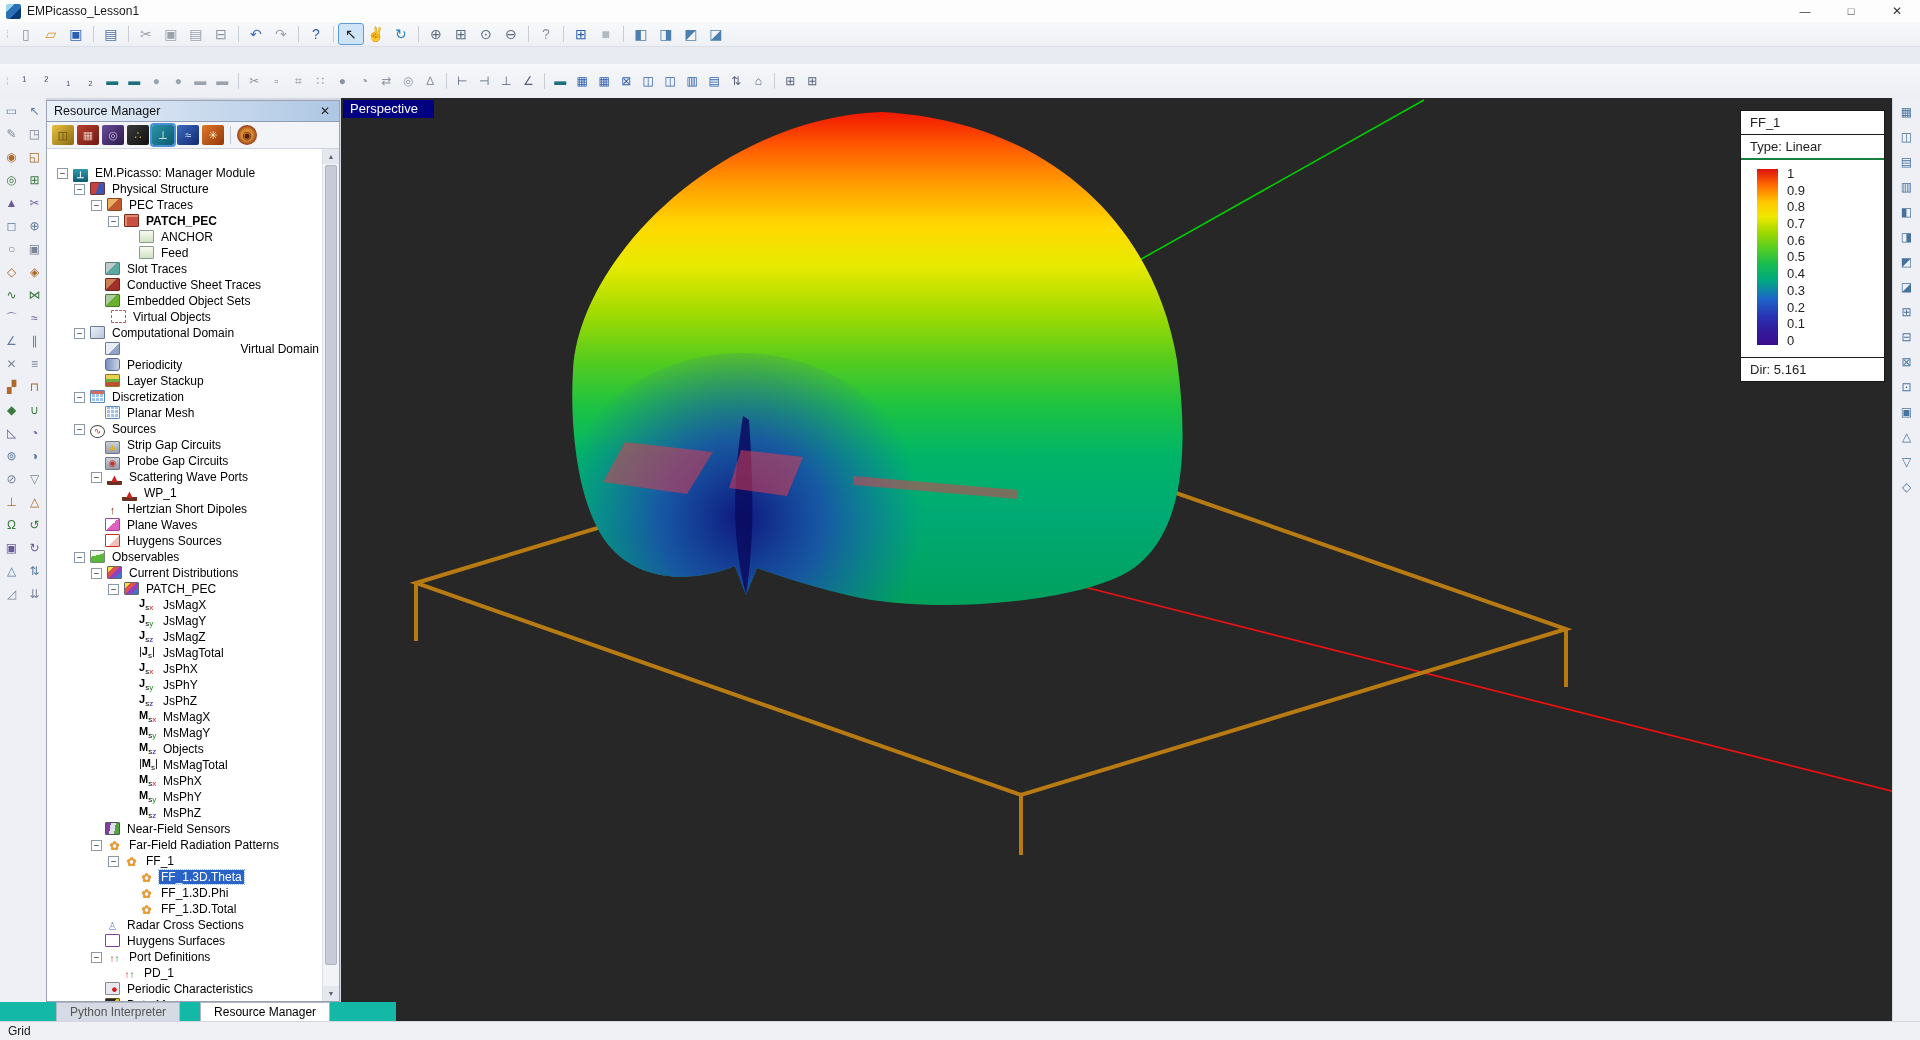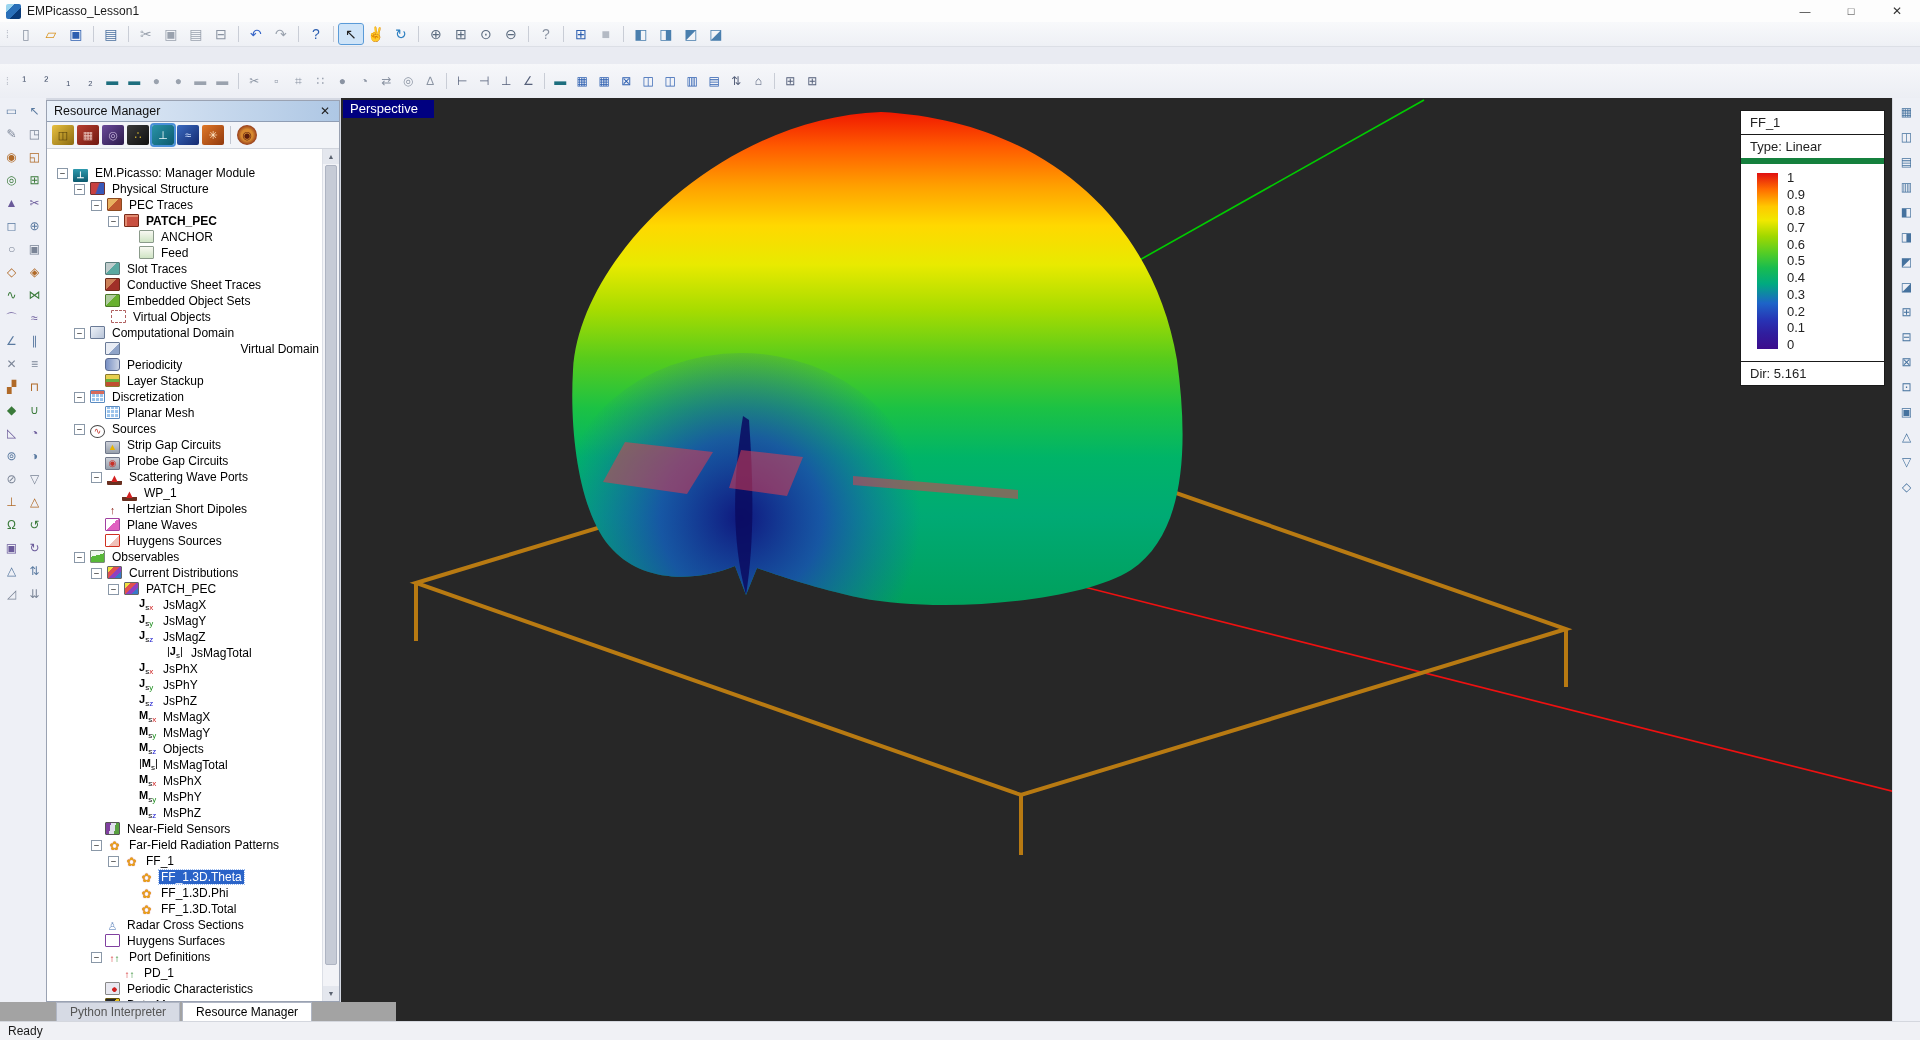--- a/index.html
+++ b/index.html
@@ -83,35 +83,35 @@
   .tree-label.b{font-weight:bold;}
   .tree-label.sel{background:#2a63c8;color:#fff;outline:1px dotted #9cbcf0;}
 
   .rm-scroll{position:absolute;right:0;top:0;bottom:0;width:16px;background:#f2f3f7;
     border-left:1px solid #dcdfe6;}
   .sb-btn{height:15px;text-align:center;font-size:7px;line-height:15px;color:#5a6270;background:#e4e7ee;}
   .sb-thumb{position:absolute;top:16px;bottom:36px;left:2px;right:2px;background:#c6cbd6;
     border:1px solid #aeb4c2;border-radius:2px;}
   .sb-down{position:absolute;bottom:0;left:0;right:0;}
 
-  .rm-tabs{position:absolute;left:0;top:904px;width:340px;height:20px;background:#a3a3a3;
-    display:flex;align-items:flex-end;padding-left:56px;gap:2px;font-size:12px;}
+  .rm-tabs{position:absolute;left:0;top:904px;width:340px;height:20px;background:#14b8a6;
+    display:flex;align-items:flex-end;padding-left:56px;gap:20px;font-size:12px;}
   .tab{padding:2px 13px 3px;border:1px solid #b0b6c4;border-bottom:none;background:#d6dae4;color:#555;}
   .tab.active{background:#fff;color:#000;}
 
   
   .viewport{position:absolute;left:341px;top:0;right:27px;bottom:0;background:#272727;overflow:hidden;}
   .viewport svg{position:absolute;inset:0;}
   .vp-label{position:absolute;left:2px;top:2px;background:#000080;color:#fff;
     font-size:13px;padding:1px 16px 2px 7px;}
 
   .legend{position:absolute;left:1399px;top:12px;width:143px;background:#fff;
     border:1px solid #1a1a1a;font-size:13px;color:#222;}
   .legend-title{padding:4px 9px;border-bottom:1px solid #1a1a1a;}
-  .legend-type{padding:4px 9px;border-bottom:6px solid #15803d;}
+  .legend-type{padding:4px 9px;border-bottom:2px solid #15803d;}
   .legend-body{padding:9px 6px 9px 16px;display:flex;gap:9px;border-bottom:1px solid #1a1a1a;}
   .legend-bar{width:21px;height:176px;flex:none;
     background:linear-gradient(#e01010 0%,#ff6a00 9%,#ffc800 19%,#f0e800 27%,#a0d800 36%,
       #50cc28 46%,#18bc50 54%,#00aa80 63%,#1e64c8 74%,#2832b4 84%,#301e9e 91%,#3c0c8c 100%);}
   .legend-ticks{display:flex;flex-direction:column;justify-content:space-between;
     height:182px;margin-top:-3px;}
   .legend-dir{padding:4px 9px;}
 
   
   .statusbar{position:absolute;bottom:0;left:0;right:0;height:18px;background:#f0f1f5;
@@ -413,21 +413,21 @@
             <span class="tree-label">JsMagX</span>
           </div>
           <div class="tree-row" style="padding-left: 92px;">
             <span><span class="jm"><b>J</b><sub>s</sub><sub style="color:#188a18">y</sub></span></span>
             <span class="tree-label">JsMagY</span>
           </div>
           <div class="tree-row" style="padding-left: 92px;">
             <span><span class="jm"><b>J</b><sub>s</sub><sub style="color:#1818cc">z</sub></span></span>
             <span class="tree-label">JsMagZ</span>
           </div>
-          <div class="tree-row" style="padding-left: 92px; margin-left: 28px;">
+          <div class="tree-row" style="padding-left: 92px;">
             <span><span class="jm">|<b>J</b><sub>s</sub>|</span></span>
             <span class="tree-label">JsMagTotal</span>
           </div>
           <div class="tree-row" style="padding-left: 92px;">
             <span><span class="jm"><b>J</b><sub>s</sub><sub style="color:#cc1818">x</sub></span></span>
             <span class="tree-label">JsPhX</span>
           </div>
           <div class="tree-row" style="padding-left: 92px;">
             <span><span class="jm"><b>J</b><sub>s</sub><sub style="color:#188a18">y</sub></span></span>
             <span class="tree-label">JsPhY</span>
@@ -616,16 +616,16 @@
         <div class="rtbtn">◇</div>
       </div>
 
     <div class="rm-tabs" id="rm-tabs">
         <div class="tab">Python Interpreter</div>
         <div class="tab active">Resource Manager</div>
       </div>
   </div>
 
   <div class="statusbar">
-    <div class="status-ready">Ready</div>
+    <div class="status-ready">Grid</div>
   </div>
 
 </div>
 
 </body></html>

